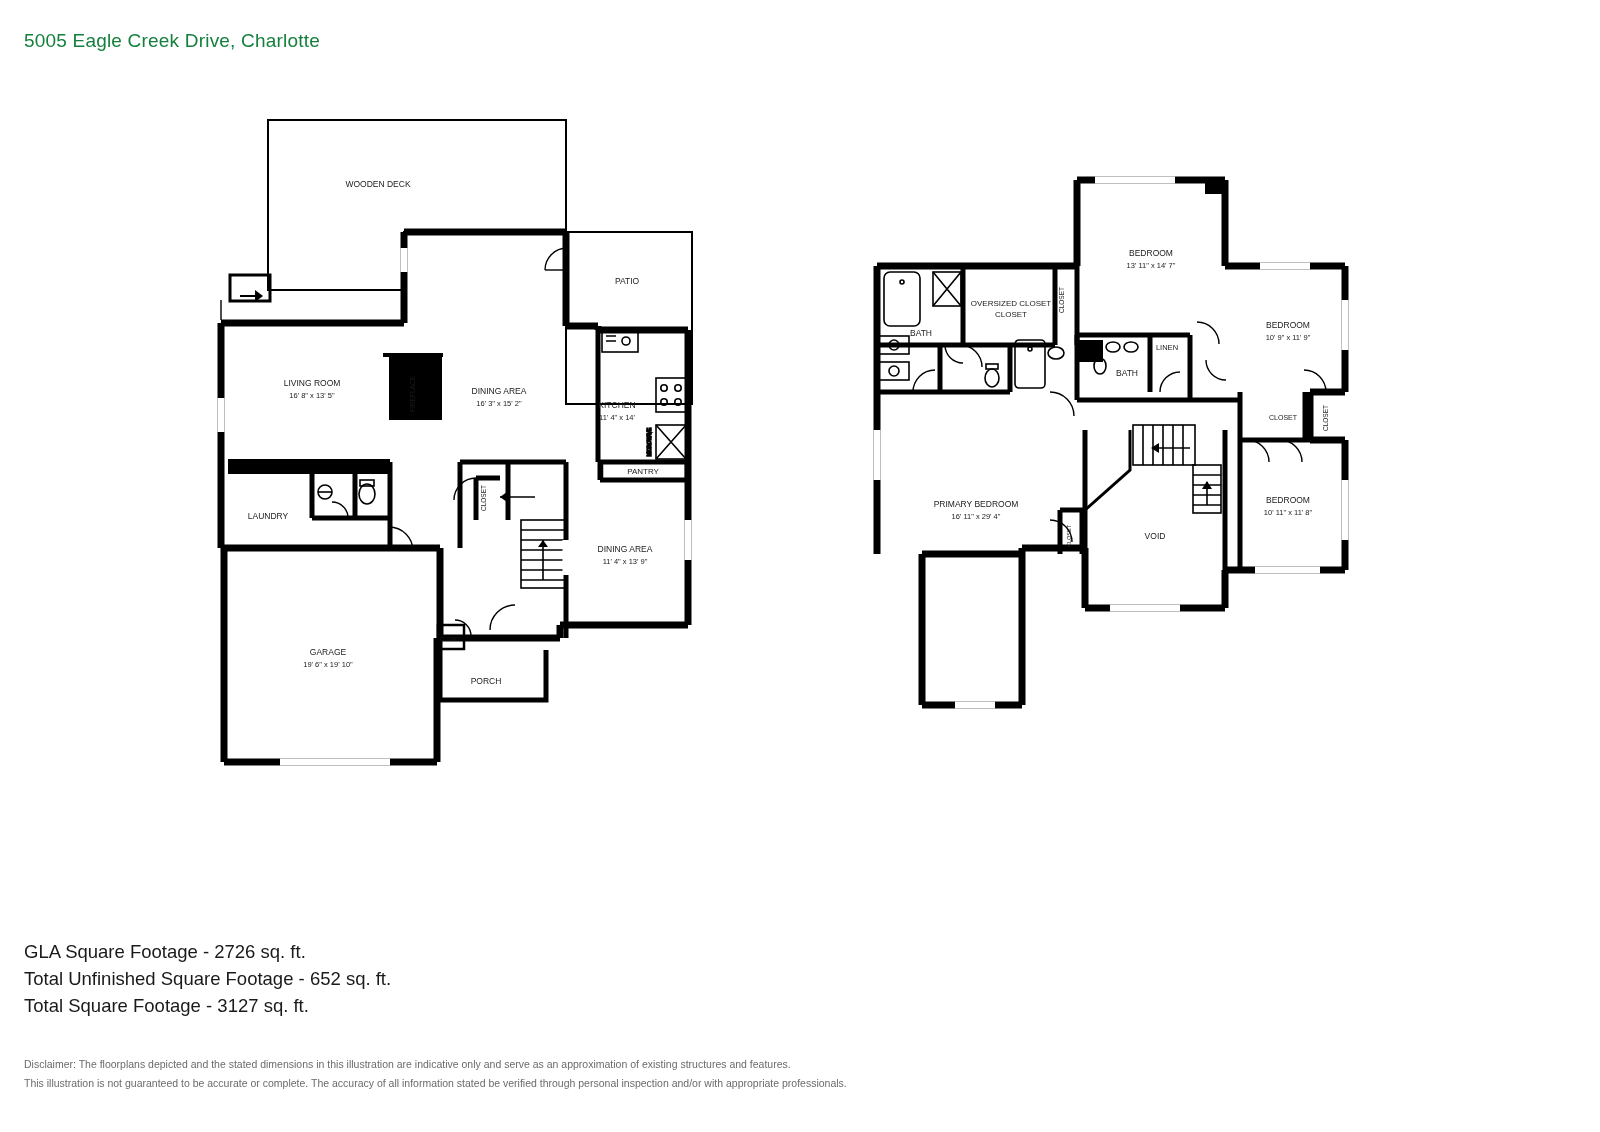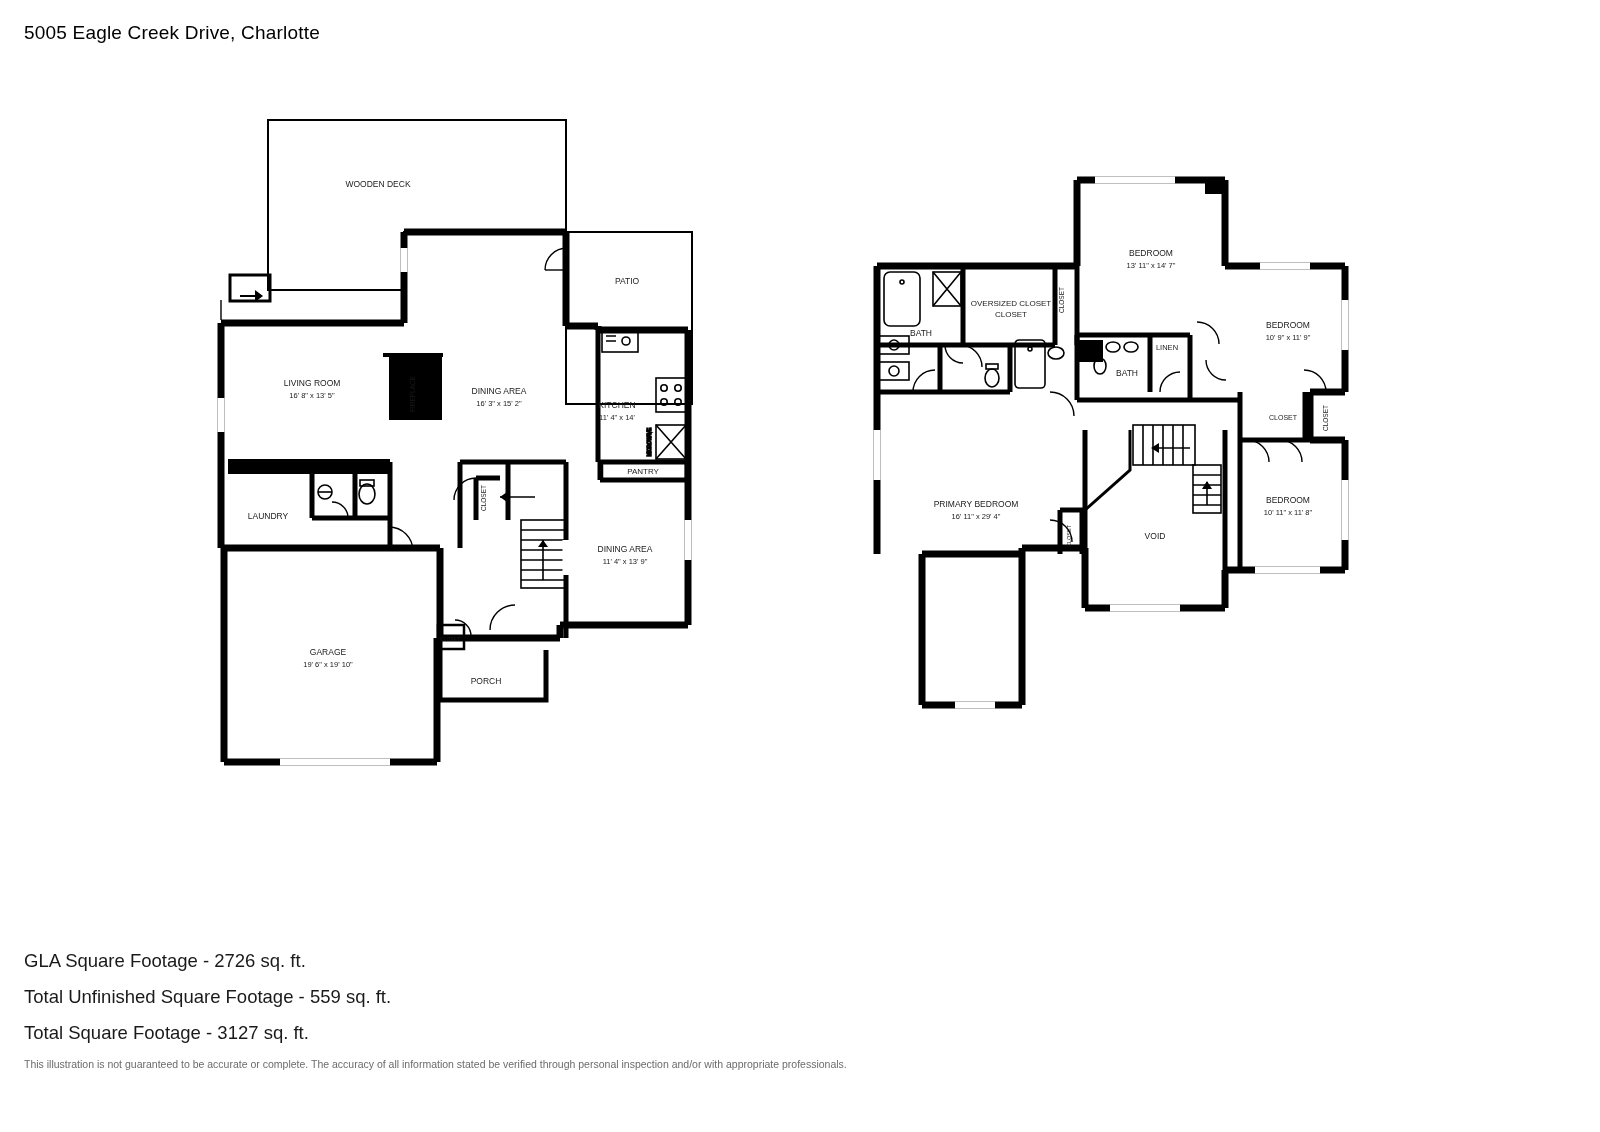--- a/index.html
+++ b/index.html
@@ -11,43 +11,42 @@
     width: 1600px;
     height: 1132px;
     position: relative;
     font-family: "Liberation Sans", sans-serif;
     color: #1a1a1a;
     overflow: hidden;
   }
   #page-title {
     position: absolute;
     left: 24px;
-    top: 22px;
+    top: 30px;
     font-size: 19px;
     letter-spacing: 0.2px;
-    color: #000000;
+    color: #15803d;
   }
   #floorplan-canvas {
     position: absolute;
     left: 0;
     top: 0;
     width: 1600px;
     height: 1132px;
   }
   #summary {
     position: absolute;
     left: 24px;
     top: 938px;
     width: 900px;
   }
   #summary .line {
     font-size: 18.5px;
     line-height: 27px;
     color: #1a1a1a;
-    margin-top: 9px;
   }
   #disclaimer {
     position: absolute;
     left: 24px;
     top: 1055px;
     width: 1000px;
   }
   #disclaimer .dline {
     font-size: 10.5px;
     line-height: 19px;
@@ -380,19 +379,20 @@
 
       <text class="svg-label" x="1071" y="536" font-size="5.5" text-anchor="middle" transform="rotate(-90 1071 536)">CLOSET</text>
 
       <text class="svg-label" x="1155" y="539" font-size="8.5" text-anchor="middle">VOID</text>
     </g>
   </g>
 </svg>
 
 <div id="summary">
   <div class="line">GLA Square Footage - 2726 sq. ft.</div>
-  <div class="line">Total Unfinished Square Footage - 559 sq. ft.</div>
+  <div class="line">Total Unfinished Square Footage - 652 sq. ft.</div>
   <div class="line">Total Square Footage - 3127 sq. ft.</div>
 </div>
 
 <div id="disclaimer">
+  <div class="dline">Disclaimer: The floorplans depicted and the stated dimensions in this illustration are indicative only and serve as an approximation of existing structures and features.</div>
   <div class="dline">This illustration is not guaranteed to be accurate or complete. The accuracy of all information stated be verified through personal inspection and/or with appropriate professionals.</div>
 </div>
 
 </body></html>

